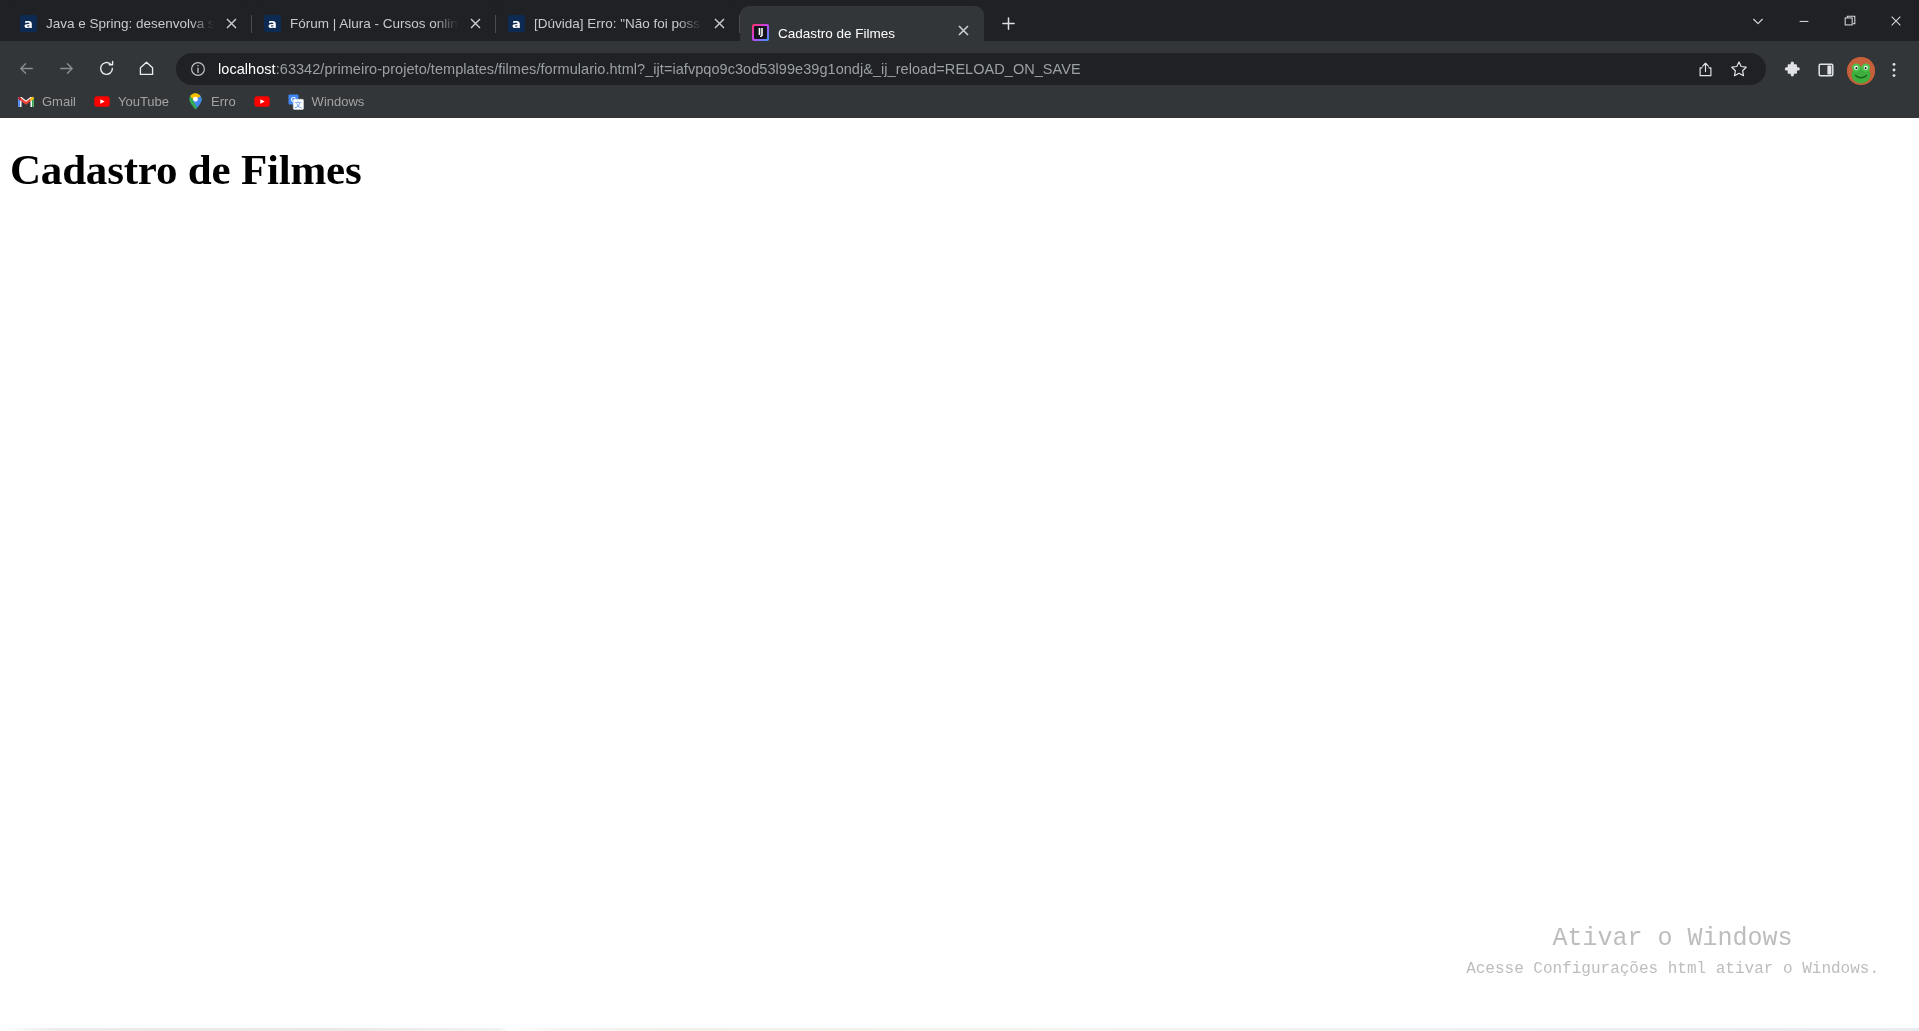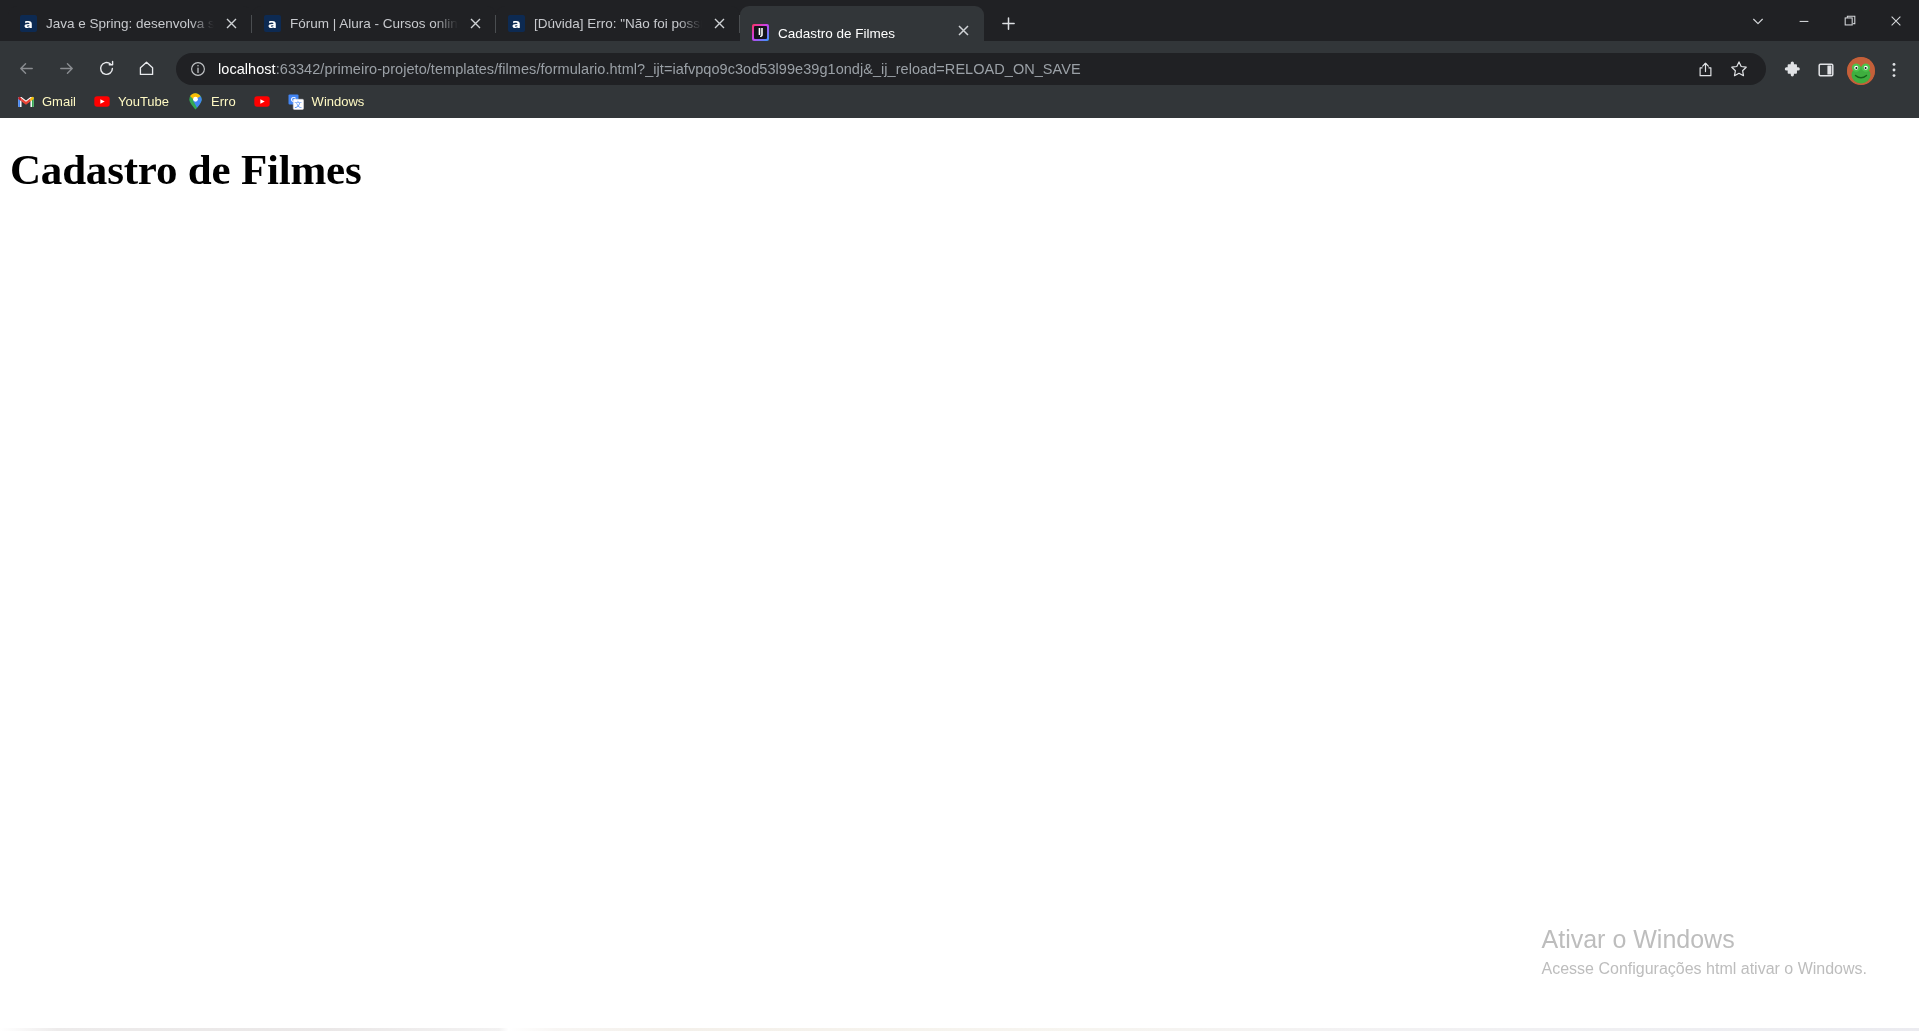--- a/index.html
+++ b/index.html
@@ -254,21 +254,21 @@
     width: 16px; height: 16px;
     flex: none;
     display: flex;
     align-items: center;
     justify-content: center;
     margin-right: 8px;
   }
   .bookmark.no-label .bm-icon { margin-right: 0; }
   .bm-label {
     font-size: 13px;
-    color: #fef9c3;
+    color: #a3a3a3;
     white-space: nowrap;
   }
 
   
   .page-viewport {
     flex: 1 1 auto;
     background: #ffffff;
     position: relative;
     overflow: hidden;
   }
@@ -277,25 +277,26 @@
     font-family: "Liberation Serif", "DejaVu Serif", serif;
     font-size: 43px;
     font-weight: bold;
     color: #000000;
     margin: 27px 0 0 10px;
     letter-spacing: -0.2px;
   }
 
   .watermark {
     position: absolute;
-    right: 52px;
+    right: 40px;
     bottom: 53px;
-    text-align: left;
+    text-align: center;
     color: #b9b9b9;
     user-select: none;
+    font-family: Liberation Mono, monospace;
   }
   .watermark .wm-title {
     font-size: 25px;
     line-height: 1.15;
     color: #bdbdbd;
     font-weight: 400;
   }
   .watermark .wm-sub {
     font-size: 16px;
     margin-top: 6px;

